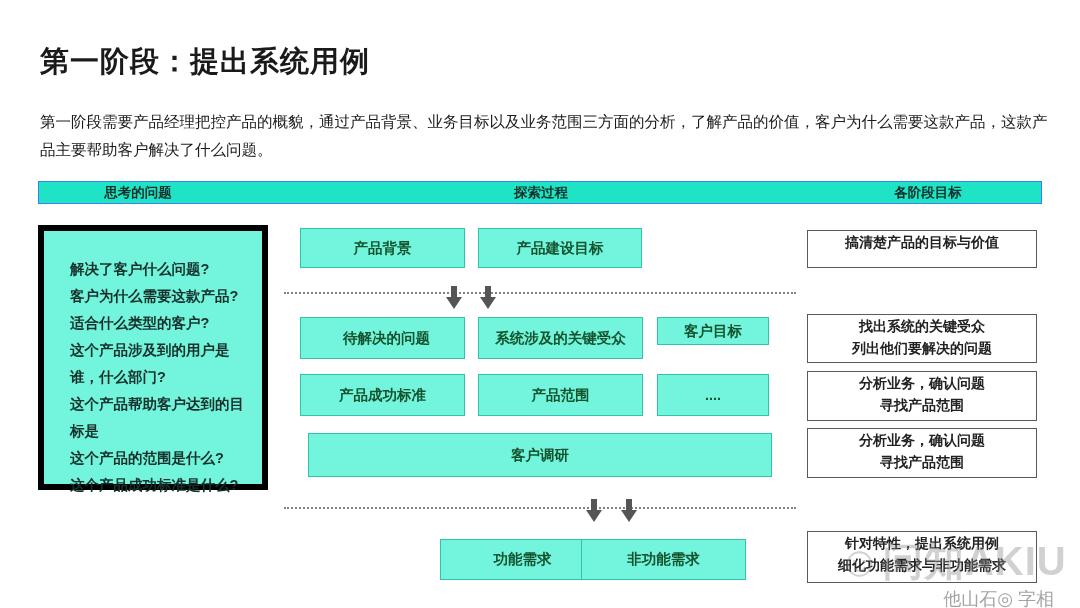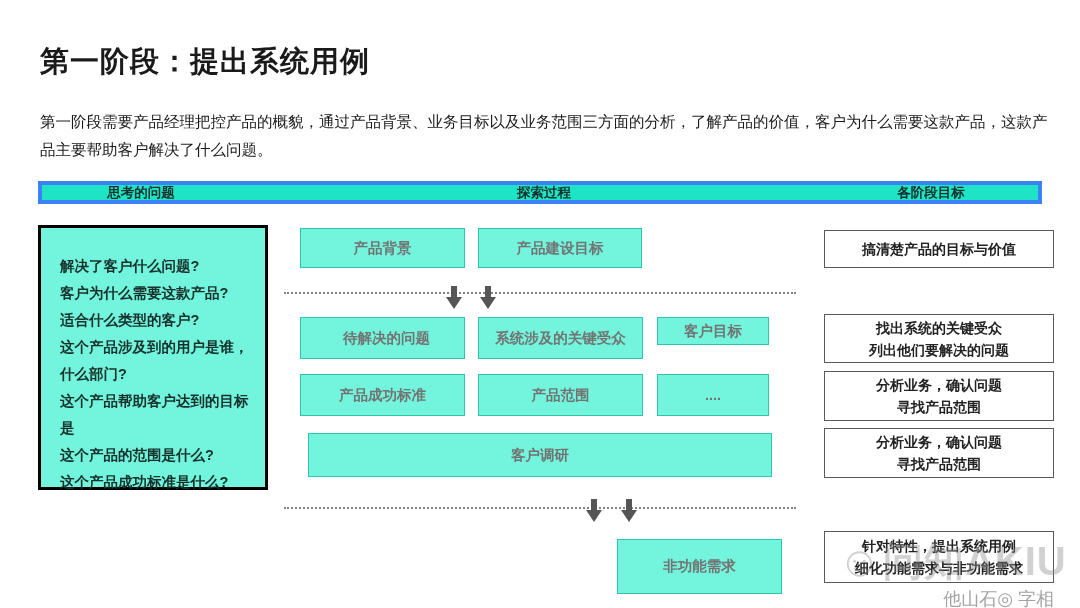--- a/index.html
+++ b/index.html
@@ -2,36 +2,36 @@
 <html><head>
 <meta charset="utf-8">
 <style>
   html,body{margin:0;padding:0;background:#fff;}
   .slide{
     position:relative;width:1080px;height:608px;background:#ffffff;overflow:hidden;
     font-family:"Liberation Sans","DejaVu Sans",sans-serif;color:#1a1a1a;
   }
   .title{position:absolute;left:40px;top:42px;font-size:29px;font-weight:700;letter-spacing:1px;}
   .desc{position:absolute;left:40px;top:108px;width:1012px;font-size:15.5px;line-height:28px;font-weight:500;}
-  .header-bar{position:absolute;left:38px;top:181px;width:1004px;height:23px;background:#1EE3C5;border:4px solid #3b82f6;box-sizing:border-box;}
+  .header-bar{position:absolute;left:38px;top:181px;width:1004px;height:23px;background:#1EE3C5;border:1px solid #3b82f6;box-sizing:border-box;}
   .header-label{position:absolute;top:50%;transform:translate(-50%,-50%);font-size:13.5px;font-weight:700;white-space:nowrap;color:#13302b;}
   .hl1{left:99px;}.hl2{left:502px;}.hl3{left:889px;}
   .panel{
     position:absolute;left:38px;top:225px;width:230px;height:265px;box-sizing:border-box;
-    background:#72F5DC;border:3px solid #000000;padding:25px 12px 0 19px;
+    background:#72F5DC;border:6px solid #000000;padding:25px 12px 0 26px;
   }
   .panel .q{font-size:14.5px;line-height:27px;font-weight:600;color:#16312c;}
   .node{
     position:absolute;box-sizing:border-box;background:#72F5DC;border:1.5px solid #2FC4AC;
     display:flex;align-items:center;justify-content:center;
-    font-size:14.5px;font-weight:600;color:#737373;white-space:nowrap;
+    font-size:14.5px;font-weight:600;color:#14532d;white-space:nowrap;
   }
   .goal{
-    position:absolute;left:824px;width:230px;box-sizing:border-box;background:#ffffff;border:1.5px solid #58595B;
-    display:flex;flex-direction:column;align-items:center;justify-content:center;
+    position:absolute;left:807px;width:230px;box-sizing:border-box;background:#ffffff;border:1.5px solid #58595B;
+    display:flex;flex-direction:column;align-items:center;
     font-size:14px;line-height:22px;font-weight:600;color:#222;text-align:center;white-space:nowrap;
   }
   .dotted{position:absolute;left:284px;width:512px;height:0;border-top:2px dotted #828282;}
   .arrow{position:absolute;width:16px;height:23px;}
   .arrow::before{content:"";position:absolute;left:5px;top:0;width:6px;height:12px;background:#555;}
   .arrow::after{content:"";position:absolute;left:0;top:11px;width:0;height:0;border-left:8px solid transparent;border-right:8px solid transparent;border-top:12px solid #555;}
   .watermark{
     position:absolute;left:838px;top:534px;display:flex;align-items:center;gap:2px;
     color:rgba(140,140,140,0.40);font-weight:700;pointer-events:none;
   }
@@ -77,21 +77,22 @@
   <div class="node" style="left:478px;top:374px;width:165px;height:42px;">产品范围</div>
   <div class="node" style="left:300px;top:374px;width:165px;height:42px;">产品成功标准</div>
   <div class="node" style="left:657px;top:374px;width:112px;height:42px;">....</div>
 
   <div class="node" style="left:308px;top:433px;width:464px;height:44px;">客户调研</div>
 
   <div class="dotted" style="top:507px;"></div>
   <div class="arrow" style="left:586px;top:499px;"></div>
   <div class="arrow" style="left:621px;top:499px;"></div>
 
-  <div class="node" style="left:617px;top:539px;width:165px;height:55px;">非功能需求</div>
+  <div class="node" style="left:440px;top:539px;width:165px;height:41px;">功能需求</div>
+  <div class="node" style="left:581px;top:539px;width:165px;height:41px;">非功能需求</div>
 
   <div class="goal" style="top:230px;height:38px;">
     <div>搞清楚产品的目标与价值</div>
   </div>
   <div class="goal" style="top:314px;height:49px;">
     <div>找出系统的关键受众</div>
     <div>列出他们要解决的问题</div>
   </div>
   <div class="goal" style="top:371px;height:50px;">
     <div>分析业务，确认问题</div>

